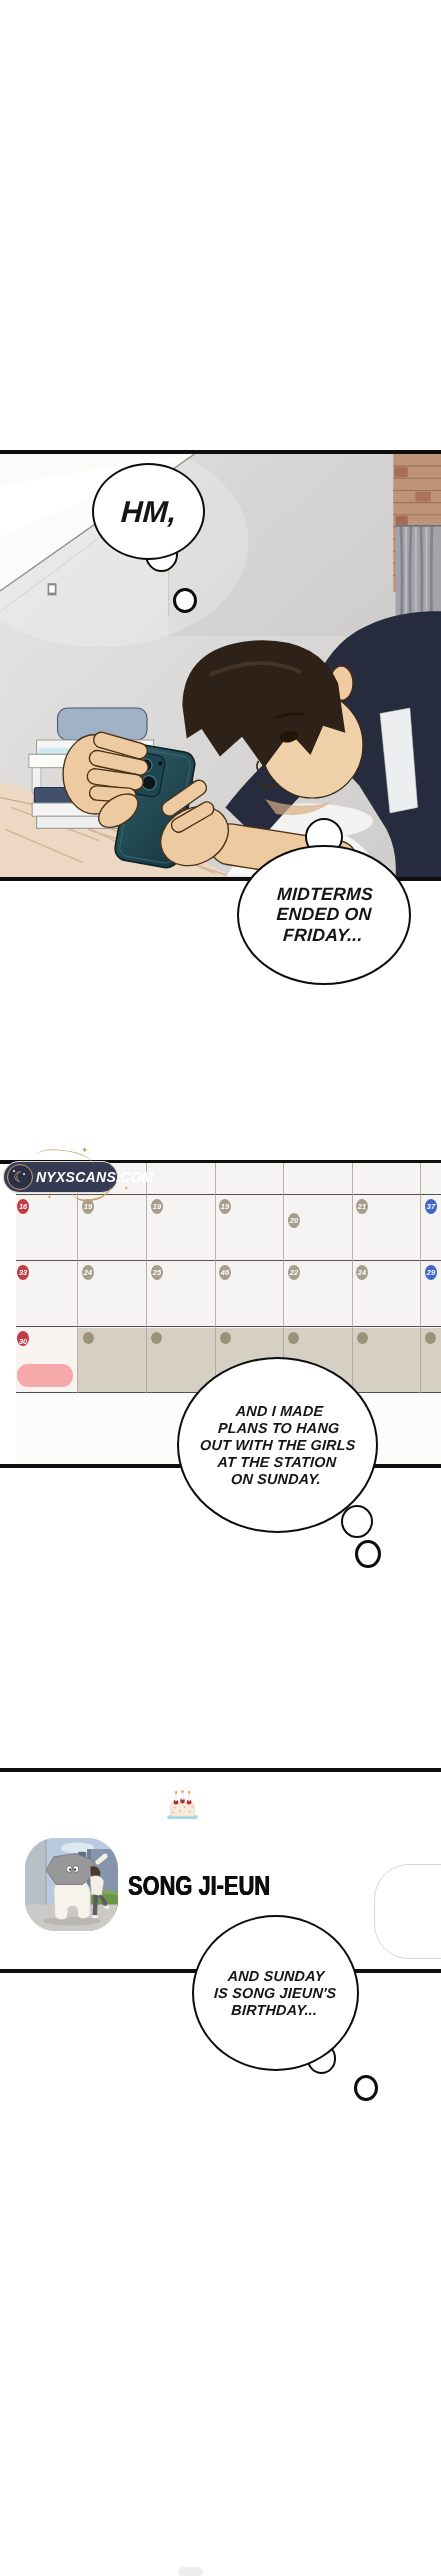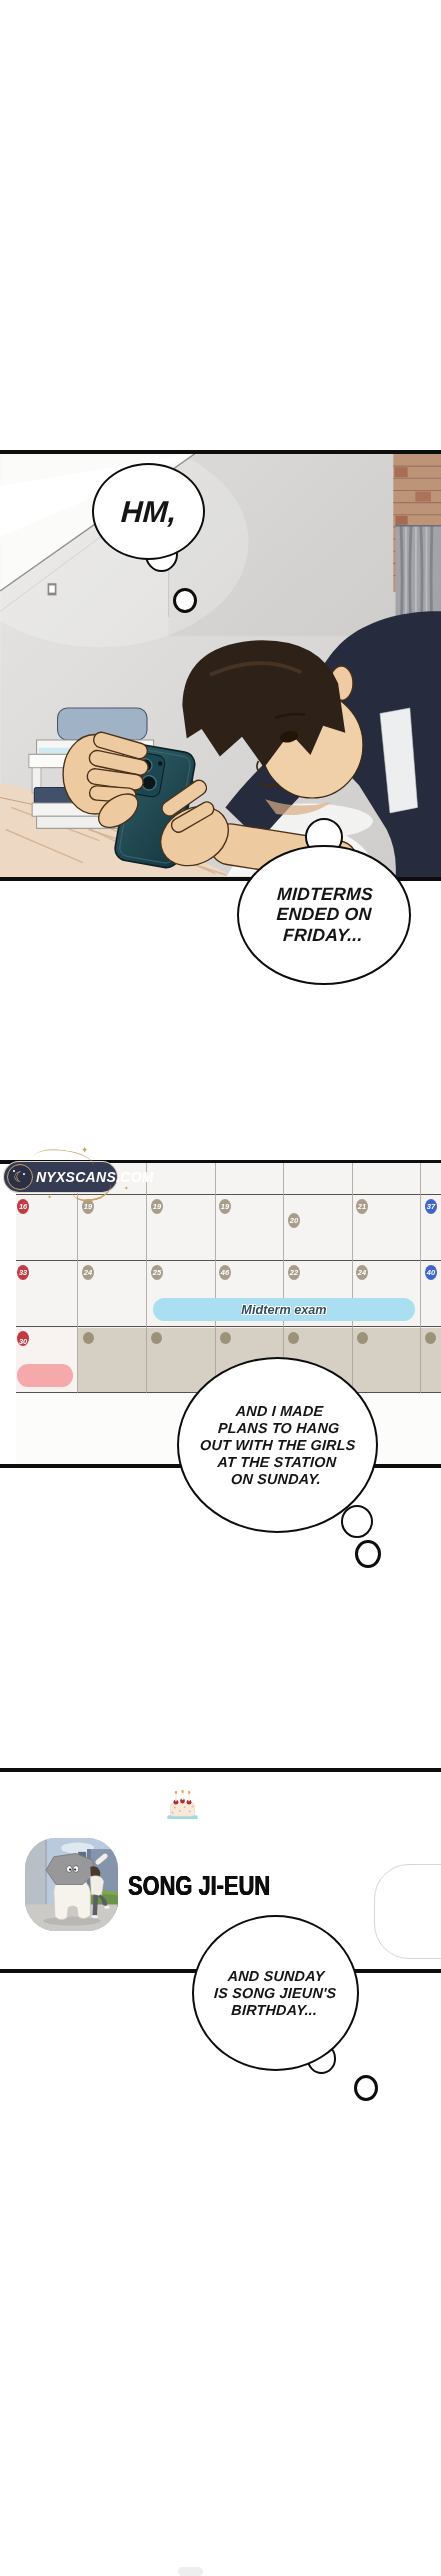--- a/index.html
+++ b/index.html
@@ -248,26 +248,23 @@
     <div class="daynum d-tan" style="left:203px;top:102px;">
         <span>46</span>
       </div>
     <div class="daynum d-tan" style="left:272px;top:102px;">
         <span>22</span>
       </div>
     <div class="daynum d-tan" style="left:340px;top:102px;">
         <span>24</span>
       </div>
     <div class="daynum d-blue" style="left:409px;top:102px;">
-        <span>40</span>
-      </div>
-
-    <div class="event-pill">
-      <span>Midterm exam</span>
-    </div>
+        <span>29</span>
+      </div>
+
 
     <div class="daynum d-red" style="left:1.1px;top:168px;align-items:flex-end;">
         <span>30</span>
       </div>
     <div class="daydot" style="left:67px;top:169px;"></div>
     <div class="daydot" style="left:135px;top:169px;"></div>
     <div class="daydot" style="left:204px;top:169px;"></div>
     <div class="daydot" style="left:272px;top:169px;"></div>
     <div class="daydot" style="left:341px;top:169px;"></div>
     <div class="daydot" style="left:409px;top:169px;"></div>

